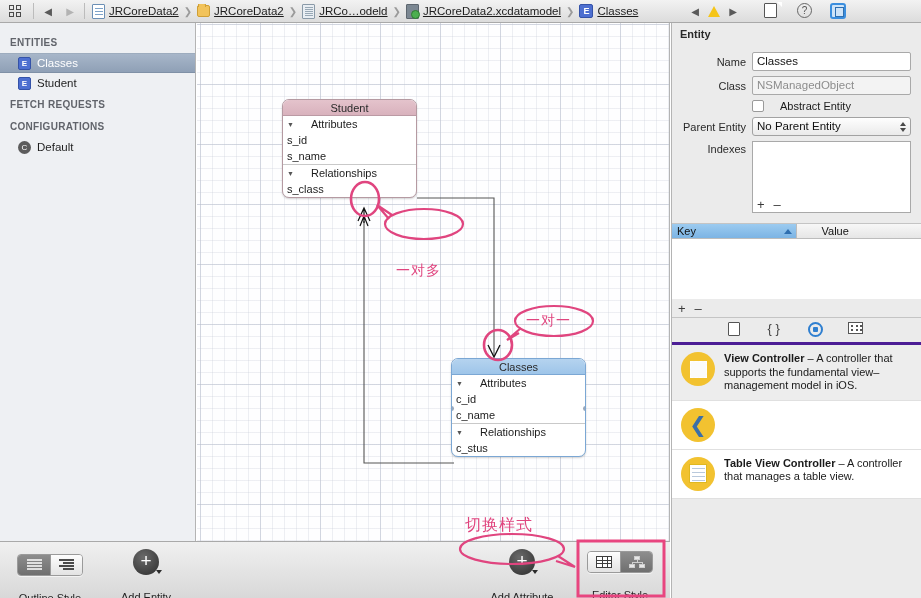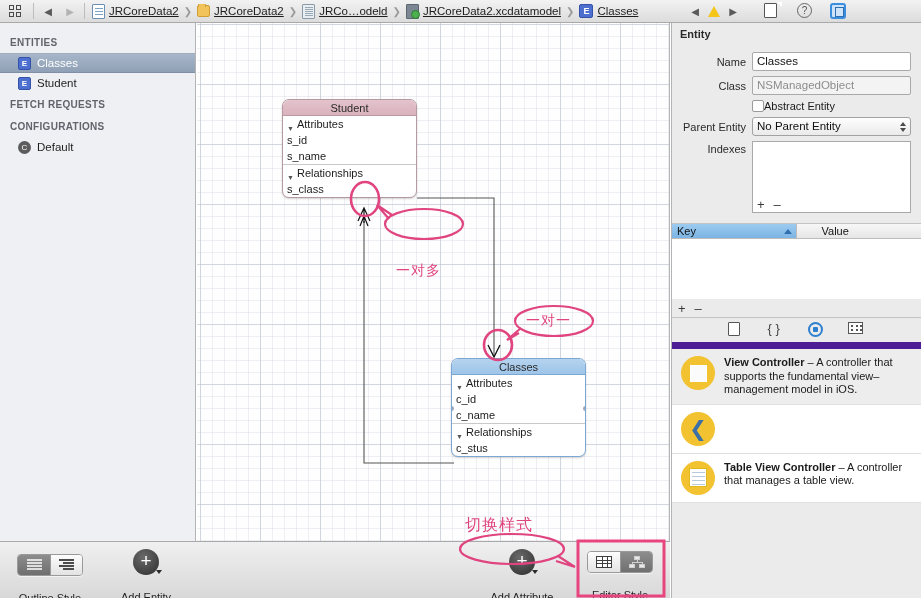--- a/index.html
+++ b/index.html
@@ -100,21 +100,21 @@
   .entity {
     position: absolute; border-radius: 7px; overflow: hidden;
     background: #fff; box-shadow: 0 1px 2px rgba(0,0,0,0.18);
   }
   .entity .ehead {
     height: 16px; line-height: 16px; text-align: center;
     font-size: 11px; color: #2a2a2a;
   }
   .entity .erow {
     height: 16px; line-height: 16px; padding-left: 4px; font-size: 11px; color: #1c1c1c;
-    display: flex; align-items: flex-end; gap: 3px;
+    display: flex; align-items: center; gap: 17px;
   }
   .erow.grp { font-weight: normal; }
   .tri { font-size: 7px; color: #555; line-height: 1; }
   .divline { height:1px; background:#c9c9c9; }
 
   
   #ent-student { left: 85px; top: 76px; width: 135px; border: 1px solid #b59aa2; }
   #ent-student .ehead { background: linear-gradient(#e4c3cc, #d9b2bd); border-bottom: 1px solid #bb9aa4; }
 
   
@@ -193,21 +193,21 @@
     flex: 1; height: 19px; background: linear-gradient(#fefefe,#eaeaea); border: 1px solid #a2a2a2;
     border-radius: 3px; font-size: 11.5px; padding: 0 4px; line-height: 17px; position: relative; color:#111;
   }
   .fselect .stepper {
     position: absolute; right: 3px; top: 2px; width: 9px; height: 14px;
     display: flex; flex-direction: column; align-items: center; justify-content: center; gap: 2px;
   }
   .fselect .stepper i { width:0;height:0;border-left:3px solid transparent;border-right:3px solid transparent; }
   .fselect .stepper i.up { border-bottom:4px solid #4a4a4a; }
   .fselect .stepper i.dn { border-top:4px solid #4a4a4a; }
-  .cbrow { display:flex; align-items:center; gap:0; }
+  .cbrow { display:flex; align-items:center; gap:16px; }
   .cbox { width: 12px; height: 12px; background: #fff; border: 1px solid #9a9a9a; border-radius: 2px; }
   .listbox { flex: 1; height: 72px; background: #fff; border: 1px solid #a9a9a9; position: relative; }
   .pm { position: absolute; left: 4px; bottom: 1px; display: flex; gap: 9px; font-size: 13px; color: #3a3a3a; line-height: 1; }
   .insp-div { height: 1px; background: #c4c4c4; }
   .kv-header { display: flex; height: 15px; background: linear-gradient(#f7f7f7,#e6e6e6); border-bottom: 1px solid #bcbcbc; gap: 20px; }
   .kv-header .kcol {
     flex: 0 0 50%; background: linear-gradient(#9ccbf0,#7cb4e4); color: #111; font-size: 11px;
     padding-left: 5px; line-height: 15px; display: flex; align-items: center; justify-content: space-between; padding-right: 4px;
     border-right: 1px solid #bcbcbc;
   }
@@ -218,21 +218,21 @@
 
   .lib-tabs { height: 24px; display: flex; align-items: center; justify-content: center; gap: 22px; background: #ebebeb; }
   .lt { width: 18px; height: 16px; position: relative; }
   .lt-file { width: 12px; height: 14px; border: 1px solid #555; background: #fff; border-radius:1px; }
   .lt-file::after { content:""; position:absolute; right:-1px; top:-1px; border-top:4px solid #ebebeb; border-left:4px solid transparent; }
   .lt-brace { font-size: 13px; color: #444; line-height: 14px; }
   .lt-obj { width: 15px; height: 15px; border: 2px solid #2f7fd0; border-radius: 50%; display:flex;align-items:center;justify-content:center; }
   .lt-obj i { width: 5px; height: 5px; background: #2f7fd0; border-radius: 1px; }
   .lt-media { width: 15px; height: 12px; border: 1px solid #555; background:#fff; position: relative; }
   .lt-media::before { content:""; position:absolute;left:2px;top:2px;width:2px;height:2px;background:#555;box-shadow:0 4px 0 #555,5px 0 0 #555,5px 4px 0 #555,9px 0 0 #555,9px 4px 0 #555; }
-  .lib-list { background: #fff; border-top: 7px solid #4c1d95; }
+  .lib-list { background: #fff; border-top: 3px solid #4c1d95; }
   .lib-item { display: flex; gap: 9px; padding: 7px 8px 7px 9px; border-bottom: 1px solid #e0e0e0; align-items: flex-start; }
   .lib-item.sel { background: #ededed; }
   .lib-icon {
     width: 34px; height: 34px; border-radius: 50%; background: #f2c230; flex: 0 0 auto;
     display: flex; align-items: center; justify-content: center; position: relative;
   }
   .vc-sq { width: 17px; height: 17px; border: 1px dashed #fff; background: #fbfbfb; }
   .nav-chev { font-size: 21px; color: #3b6fa8; line-height: 1; font-weight: bold; }
   .tv-box { width: 18px; height: 19px; background: #fff; border: 1px solid #e0b820; position: relative; }
   .tv-box::before { content:""; position:absolute;left:2px;top:3px;width:13px;height:1px;background:#b9c9dc;box-shadow:0 4px 0 #b9c9dc,0 8px 0 #b9c9dc,0 12px 0 #b9c9dc; }

